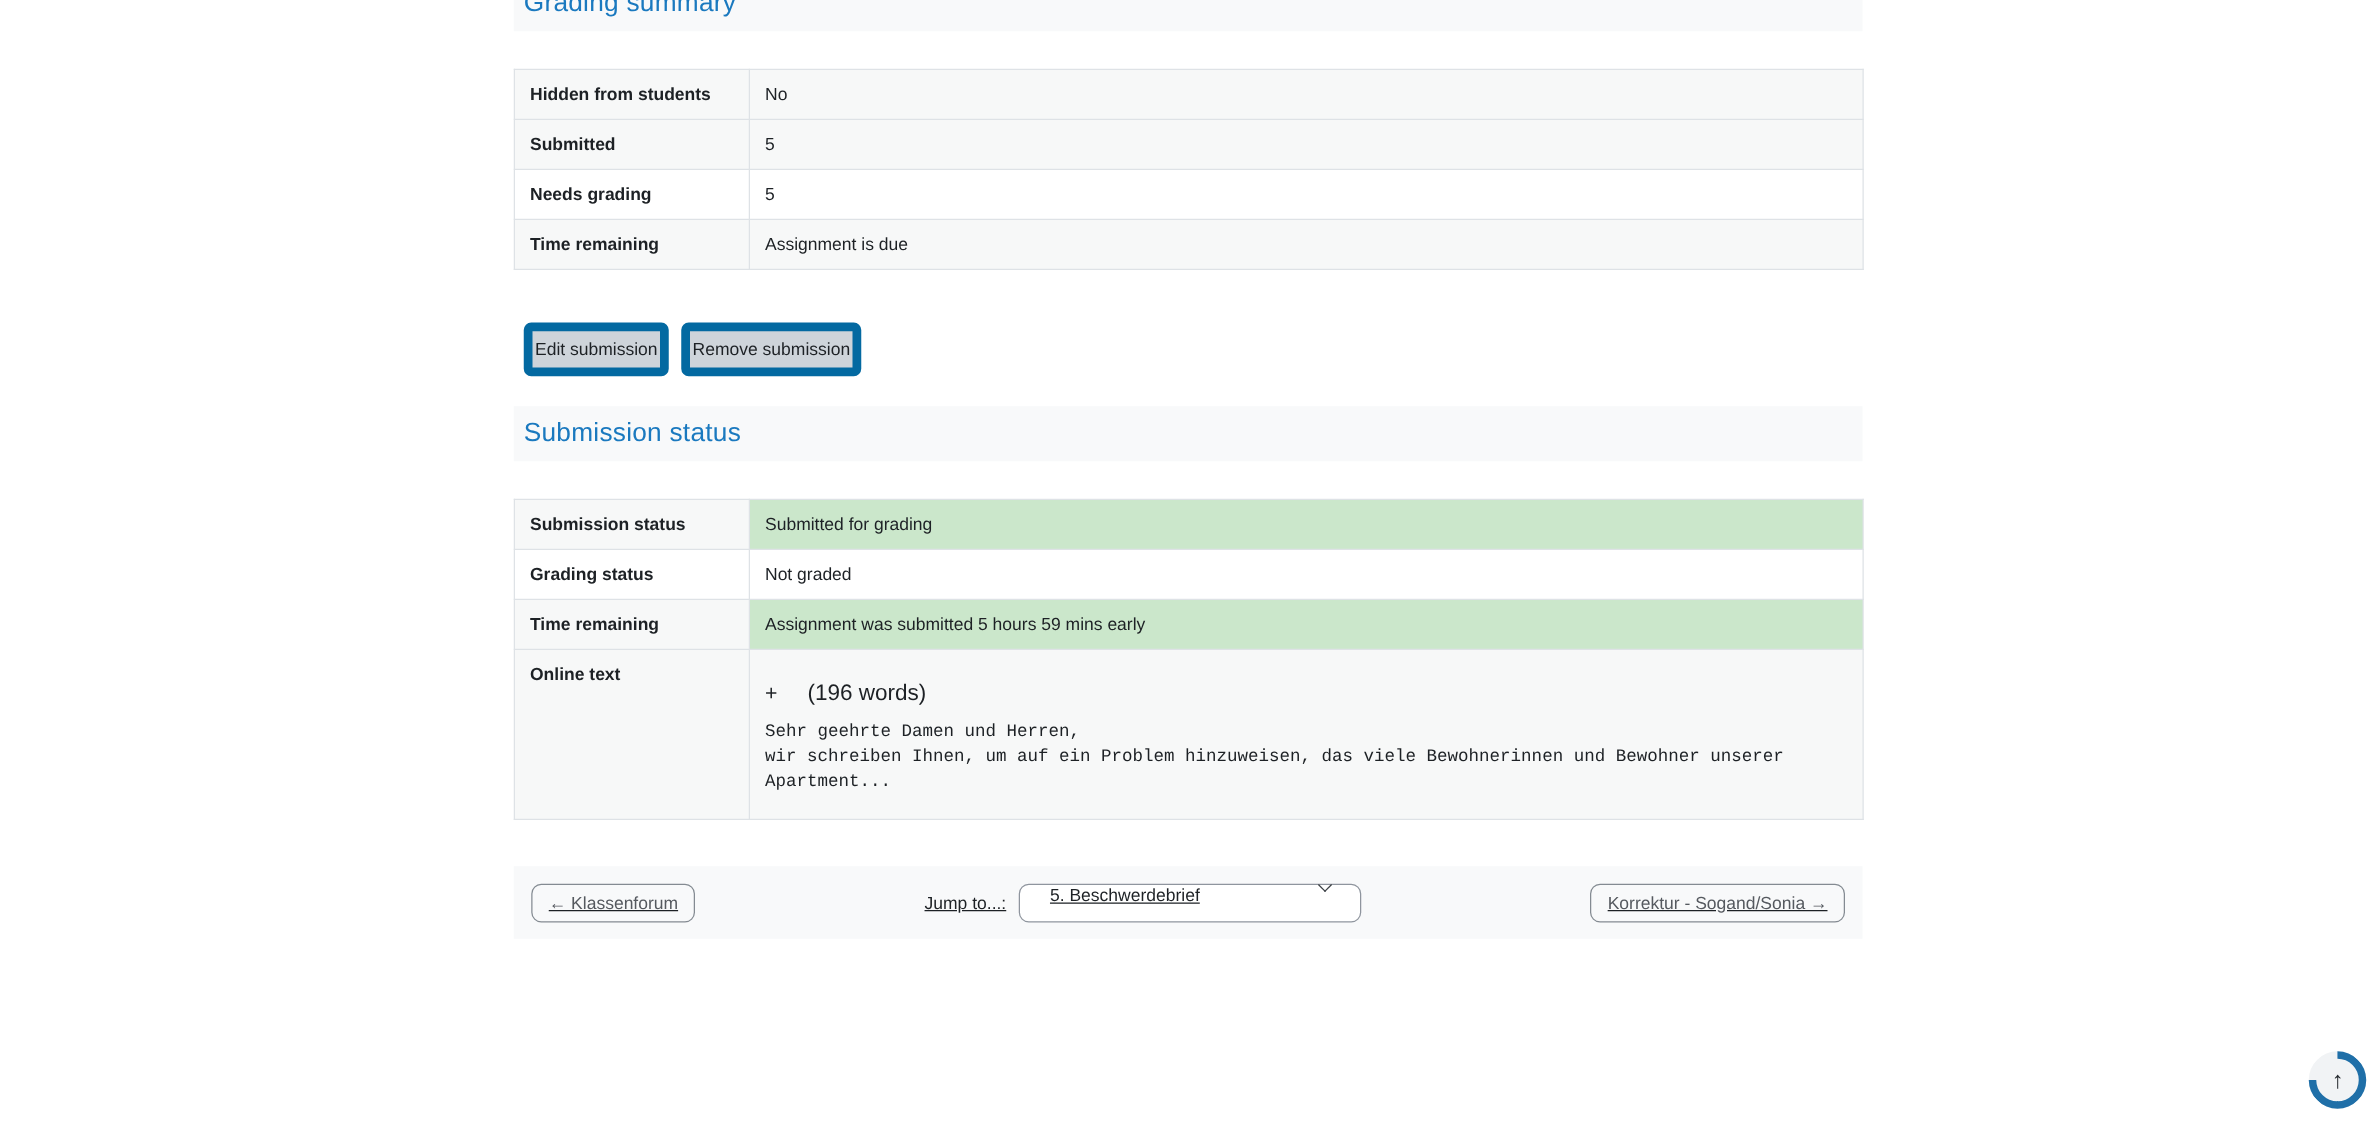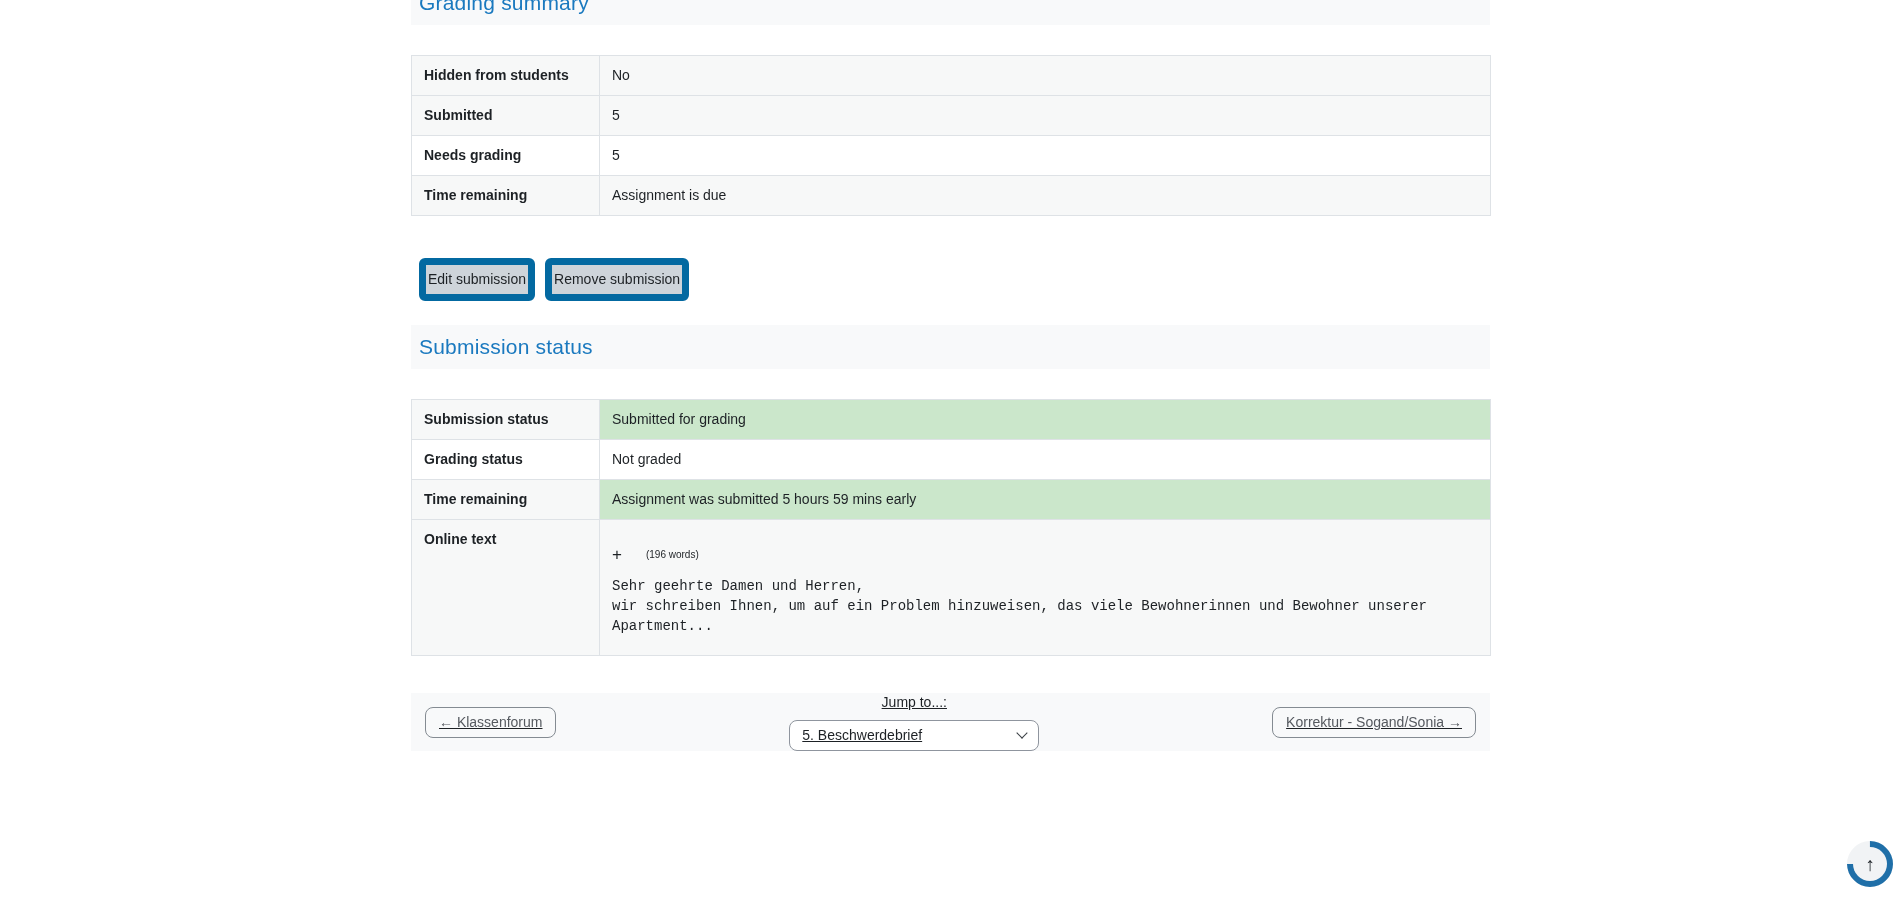--- a/index.html
+++ b/index.html
@@ -40,21 +40,21 @@
   .btn-gray {
     background:#ced4da; color:#1d2125; border:7px solid #0369a1;
     border-radius:6px; font-size:14px; line-height:17px; padding:6px 2px;
     font-family:inherit; cursor:pointer;
   }
 
   
   .online-inner { min-height:98px; }
   .expand-line { display:flex; align-items:center; gap:24px; margin:15px 0 13px 0; }
   .plus-icon { font-size:17px; line-height:17px; color:#1d2125; cursor:pointer; }
-  .word-count { font-size:10px; }
+  .word-count { font-size:18px; }
   .preview p { margin:0; line-height:20px;font-family:Liberation Mono, monospace; }
 
   
   .comments-inner { min-height:43px; }
   .comments-line { display:flex; align-items:center; gap:16px; margin-top:13px; cursor:pointer; }
   .chev-right {
     width:7px; height:7px; border-top:2px solid #1d2125; border-right:2px solid #1d2125;
     transform:rotate(45deg); display:inline-block; flex:0 0 auto;
   }
   .comments-link { color:#1d2125; text-decoration:none; }
@@ -64,26 +64,26 @@
     margin-top:37px; width:1051px; height:58px; background:#f8f9fa;
     display:flex; align-items:center; justify-content:space-between;
     padding:0 14px;
     text-decoration:underline;
   }
   .btn-outline {
     background:transparent; color:#55595f; border:1px solid #848b92;
     border-radius:8px; font-size:14px; line-height:17px; padding:6px 13px;
     font-family:inherit; cursor:pointer; white-space:nowrap;
   }
-  .jump-group { display:flex; align-items:center; gap:10px;flex-direction:column; }
+  .jump-group { display:flex; align-items:center; gap:10px; }
   .jump-label { color:#1d2125; }
   .jump-select {
     background:#ffffff; border:1px solid #8f959e; border-radius:8px;
-    width:224px; height:29px; display:flex; align-items:center;
-    padding:0 12px; cursor:pointer; justify-content:space-between;
+    width:224px; height:29px; display:flex; align-items:flex-start;
+    padding:0 24px; cursor:pointer; justify-content:space-between;
   }
   .chev-down {
     width:7px; height:7px; border-right:1.6px solid #3a3f44; border-bottom:1.6px solid #3a3f44;
     transform:rotate(45deg); margin-top:-4px; flex:0 0 auto;
   }
 
   
   .scroll-top {
     position:absolute; left:1847px; top:841px;
     width:34px; height:34px; border-radius:50%;

